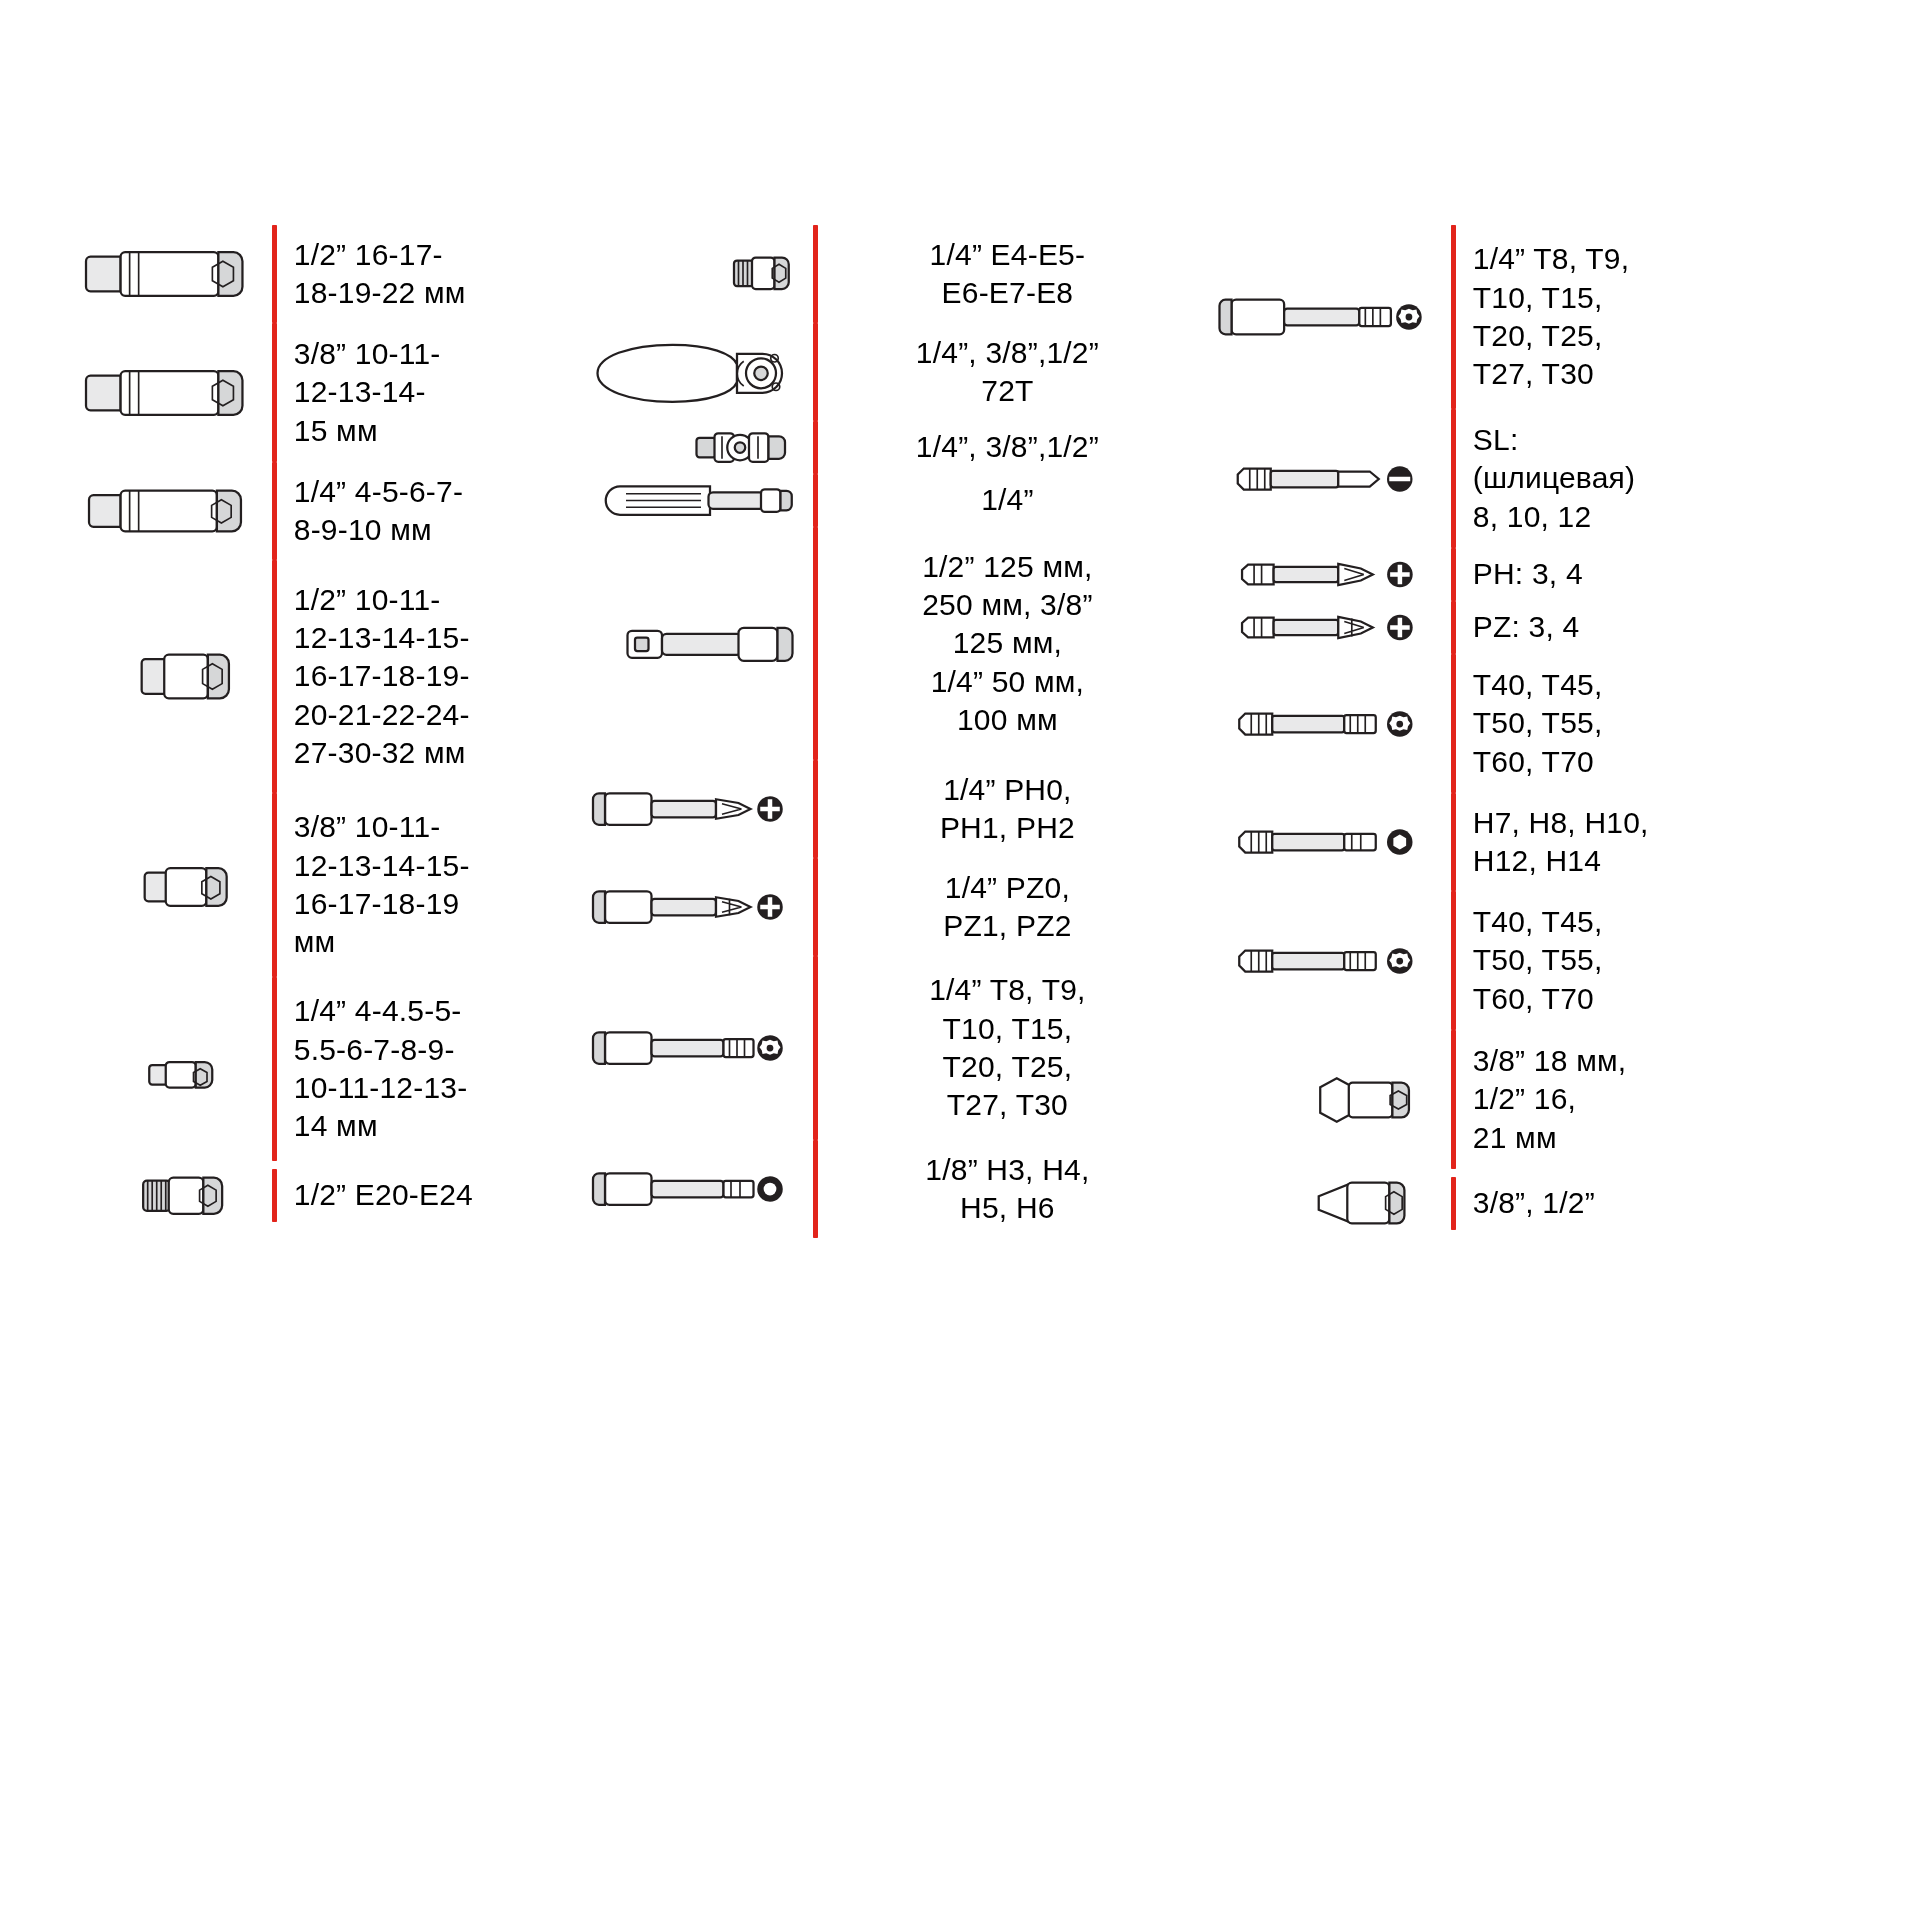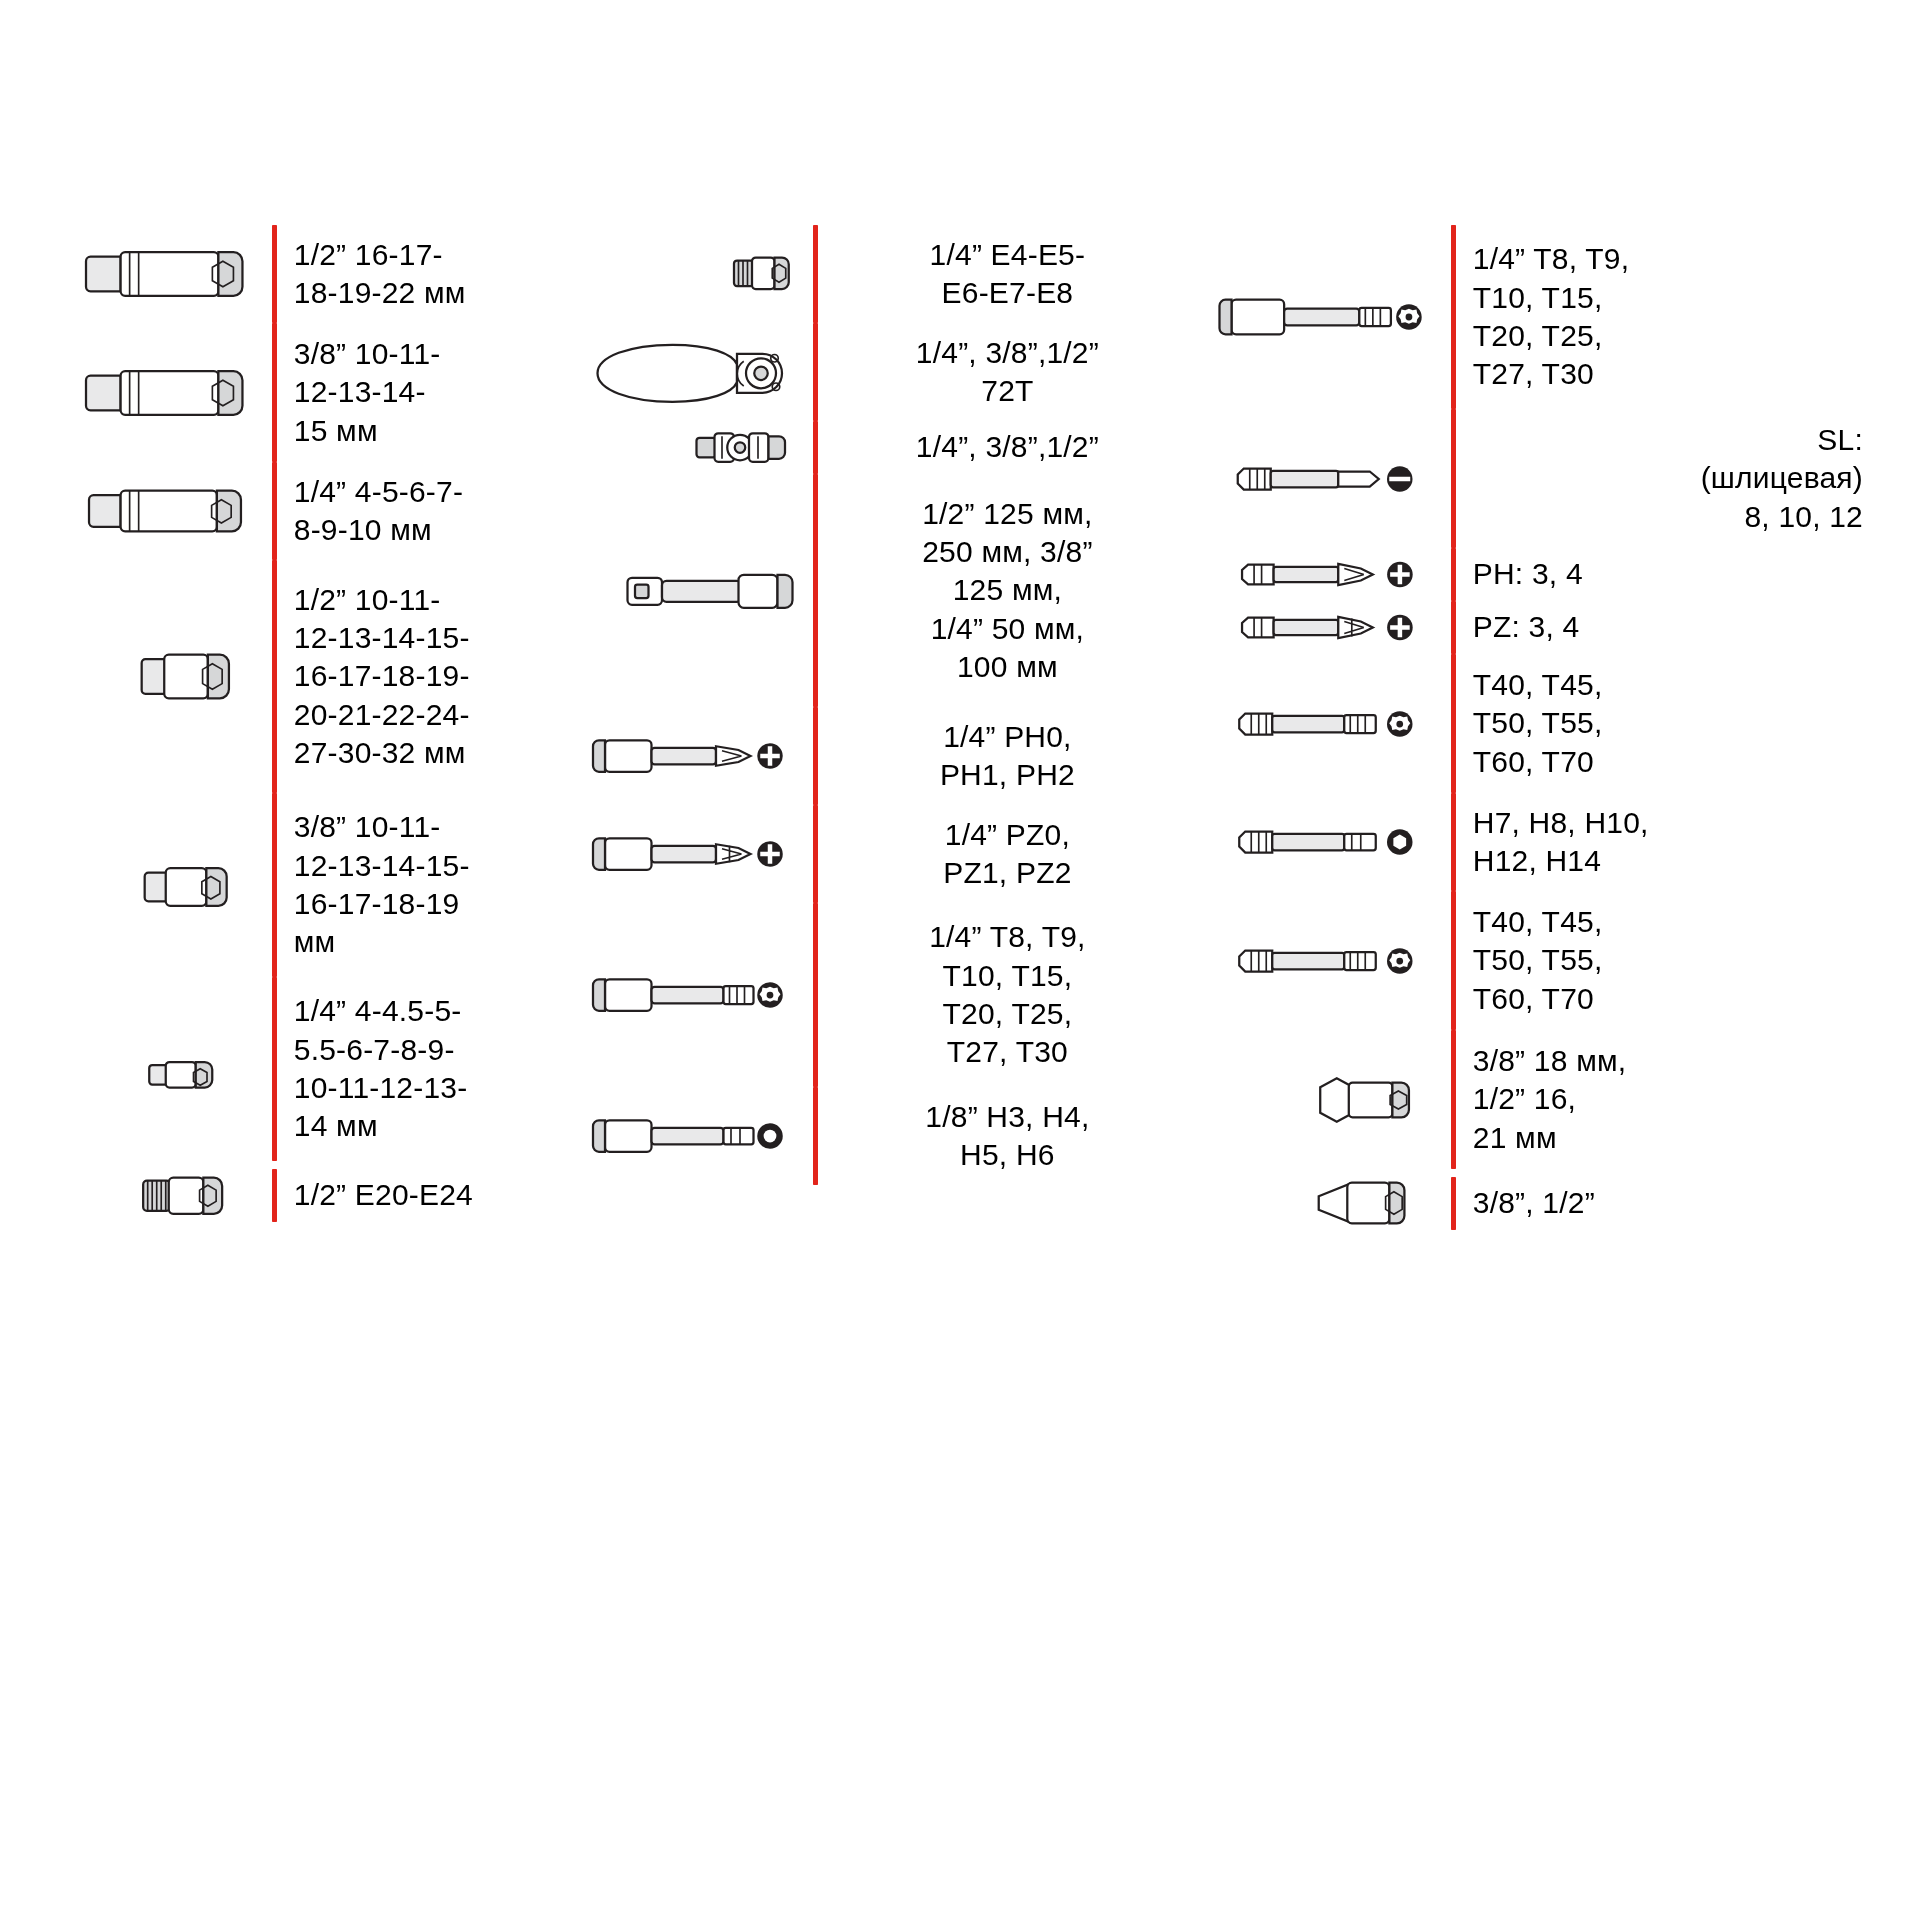--- a/index.html
+++ b/index.html
@@ -46,21 +46,21 @@
     margin: 0 16.5px 0 9px;
     border-radius: 0.8px;
   }
   .label {
     flex: 1 1 auto;
     font-size: 30px;
     line-height: 1.28;
     letter-spacing: 0.2px;
     white-space: pre-line;
   }
-  .label.center { text-align: right; }
+  .label.center { text-align: left; }
 
   
   #col1 .art { width: 188px; }
   #col2 .art { width: 218px; }
   #col3 .art { width: 225px; }
 
   svg { display: block; overflow: visible; }
   .ln   { fill: none; stroke: #231f20; stroke-width: 3; }
   .ln2  { fill: none; stroke: #231f20; stroke-width: 2.2; }
   .fillw{ fill: #ffffff; stroke: #231f20; stroke-width: 3; }
@@ -231,20 +231,33 @@
           <rect class="fillw" x="212" y="16" width="26" height="38" rx="5"></rect>
           <path class="fillgd" d="M238 20 h14 a8 8 0 0 1 8 8 v14 a8 8 0 0 1 -8 8 h-14 z"></path>
           <path class="ln2" d="M176 20 v30 M224 20 v30"></path>
         </svg>
       </div>
       <div class="bar" style="height:53px"></div>
       <div class="label">1/4”, 3/8”,1/2”</div>
     </div>
 
 
+    <div class="row">
+      <div class="art">
+        <svg width="210" height="53" viewBox="0 0 280 70">
+          <path class="fillw" d="M40 16 h120 v38 H40 a19 19 0 0 1 0 -38 z"></path>
+          <path class="ln2" d="M48 26 h100 M48 35 h100 M48 44 h100"></path>
+          <rect class="fillg" x="158" y="24" width="74" height="22" rx="6"></rect>
+          <rect class="fillw" x="228" y="20" width="26" height="30" rx="5"></rect>
+          <path class="fillgd" d="M254 22 h8 a7 7 0 0 1 7 7 v12 a7 7 0 0 1 -7 7 h-8 z"></path>
+        </svg>
+      </div>
+      <div class="bar" style="height:53px"></div>
+      <div class="label">1/4”</div>
+    </div>
 
     <div class="row">
       <div class="art">
         <svg width="210" height="83" viewBox="0 0 280 110">
           <rect class="fillw" x="50" y="38" width="46" height="36" rx="6"></rect>
           <rect class="fillgd" x="60" y="47" width="18" height="18" rx="3"></rect>
           <rect class="fillg" x="96" y="42" width="106" height="28" rx="6"></rect>
           <rect class="fillw" x="198" y="34" width="52" height="44" rx="7"></rect>
           <path class="fillgd" d="M250 34 h10 a10 10 0 0 1 10 10 v24 a10 10 0 0 1 -10 10 h-10 z"></path>
         </svg>

